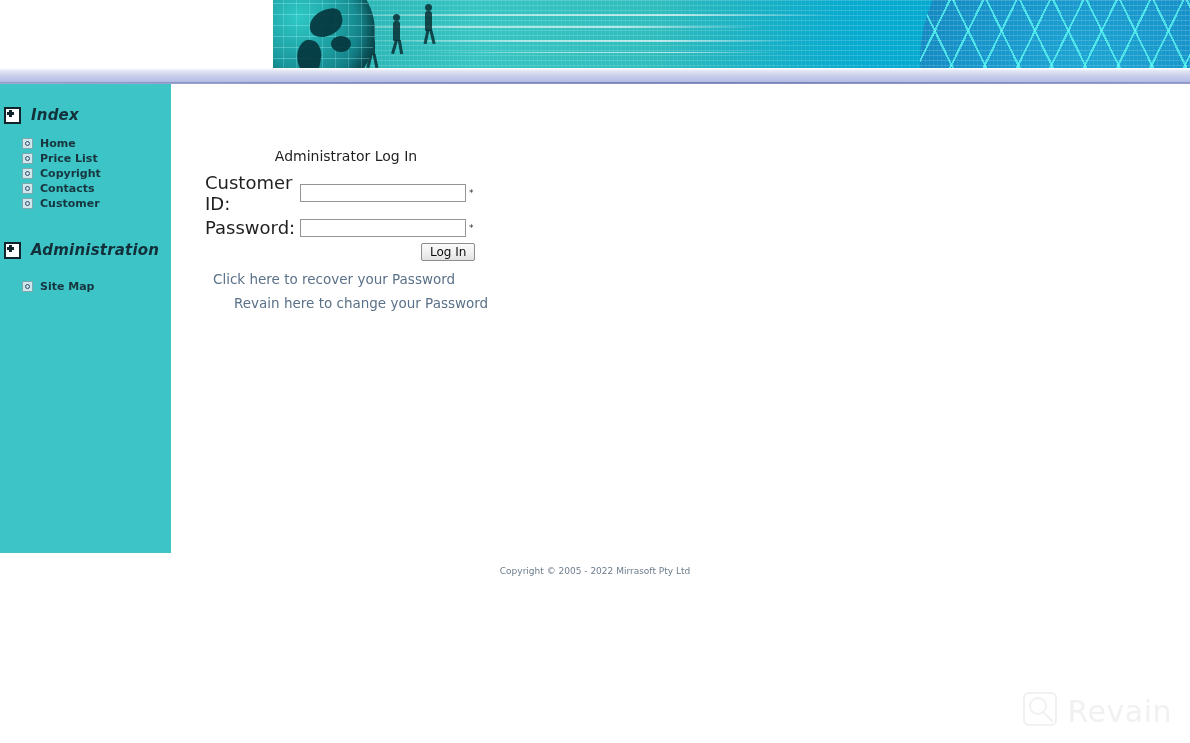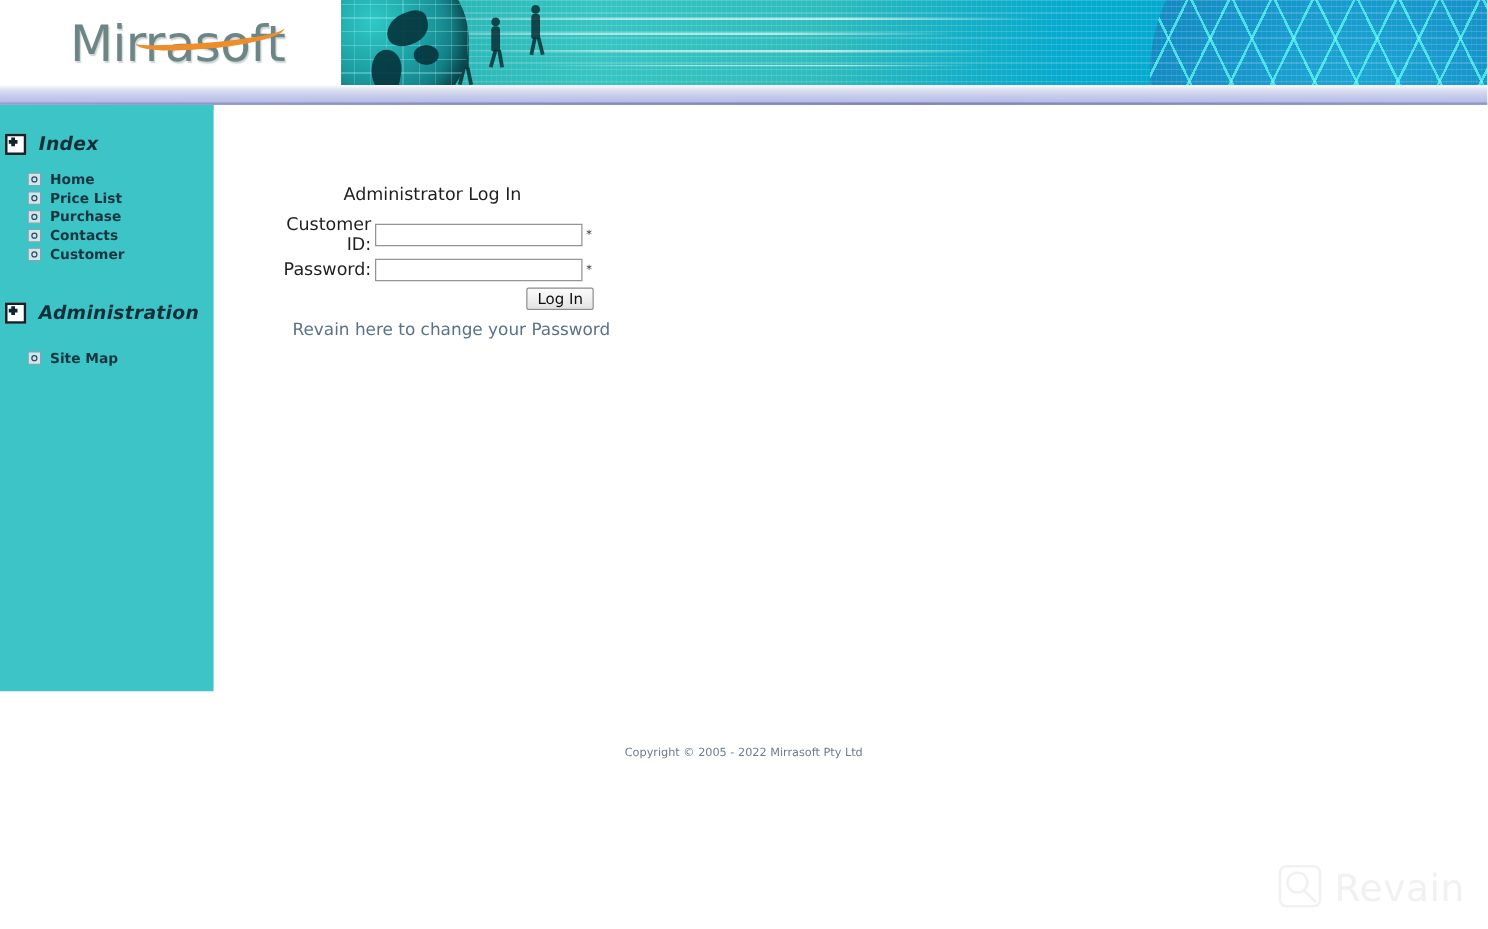--- a/index.html
+++ b/index.html
@@ -284,22 +284,22 @@
     margin-bottom: 8px;
     padding-right: 18px;
   }
   .form-row {
     display: flex;
     align-items: center;
     margin-bottom: 3px;
   }
   .form-label {
     width: 92px;
-    text-align: right;
-    font-size: 14px;
+    text-align: left;
+    font-size: 18px;
     color: #1f1f1f;
     padding-right: 3px;
   }
   .form-input {
     width: 160px;
     height: 16px;
     border: 1px solid #949494;
     background: #ffffff;
     font-family: "DejaVu Sans", "Liberation Sans", sans-serif;
     font-size: 12px;
@@ -334,21 +334,21 @@
     margin-top: 10px;
     cursor: pointer;
     white-space: nowrap;
   }
   .link-recover { text-align: left; padding-left: 8px; }
   .link-change  { text-align: left; padding-left: 29px; margin-top: 8px; }
 
   
   .footer {
     position: absolute;
-    left: 0; top: 598px;
+    left: 0; top: 566px;
     width: 1190px;
     text-align: center;
     font-size: 9px;
     color: #6d7d8d;
   }
 
   
   .watermark {
     position: absolute;
     right: 18px; bottom: 12px;
@@ -399,24 +399,20 @@
 
     <div class="globe">
       <div class="globe-grid"></div>
       <div class="globe-land land-1"></div>
       <div class="globe-land land-2"></div>
       <div class="globe-land land-3"></div>
     </div>
     <div class="globe-arc"></div>
   </div>
 
-  <div class="logo">
-    <div class="logo-swoosh"></div>
-    <div class="logo-text">Mirrasoft</div>
-  </div>
 </div>
 
 <div class="divider"></div>
 <div class="divider-line"></div>
 <div class="divider-accent"></div>
 
 <div class="sidebar">
 
   <div class="nav-group-header">
     <span class="expand-icon"></span>
@@ -426,21 +422,21 @@
     <div class="nav-item">
       <span class="bullet-icon"></span>
       <span class="nav-label">Home</span>
     </div>
     <div class="nav-item">
       <span class="bullet-icon"></span>
       <span class="nav-label">Price List</span>
     </div>
     <div class="nav-item">
       <span class="bullet-icon"></span>
-      <span class="nav-label">Purchase</span>
+      <span class="nav-label">Copyright</span>
     </div>
     <div class="nav-item">
       <span class="bullet-icon"></span>
       <span class="nav-label">Contacts</span>
     </div>
     <div class="nav-item">
       <span class="bullet-icon"></span>
       <span class="nav-label">Customer</span>
     </div>
   </div>
@@ -471,20 +467,21 @@
     <div class="form-row">
       <span class="form-label">Password:</span>
       <input class="form-input" type="password" placeholder="" style="">
       <span class="req-mark">*</span>
     </div>
 
     <div class="btn-row">
       <button class="login-button">Log In</button>
     </div>
 
+    <div class="link-line link-recover">Click here to recover your Password</div>
     <div class="link-line link-change">Revain here to change your Password</div>
   </div>
 </div>
 
 <div class="footer">Copyright © 2005 - 2022 Mirrasoft Pty Ltd</div>
 
 <div class="watermark">
   <span class="wm-logo">
     <svg width="36" height="36" viewBox="0 0 36 36">
       <rect x="2" y="2" width="32" height="32" rx="5" fill="none" stroke="#f1f1f1" stroke-width="2"></rect>

